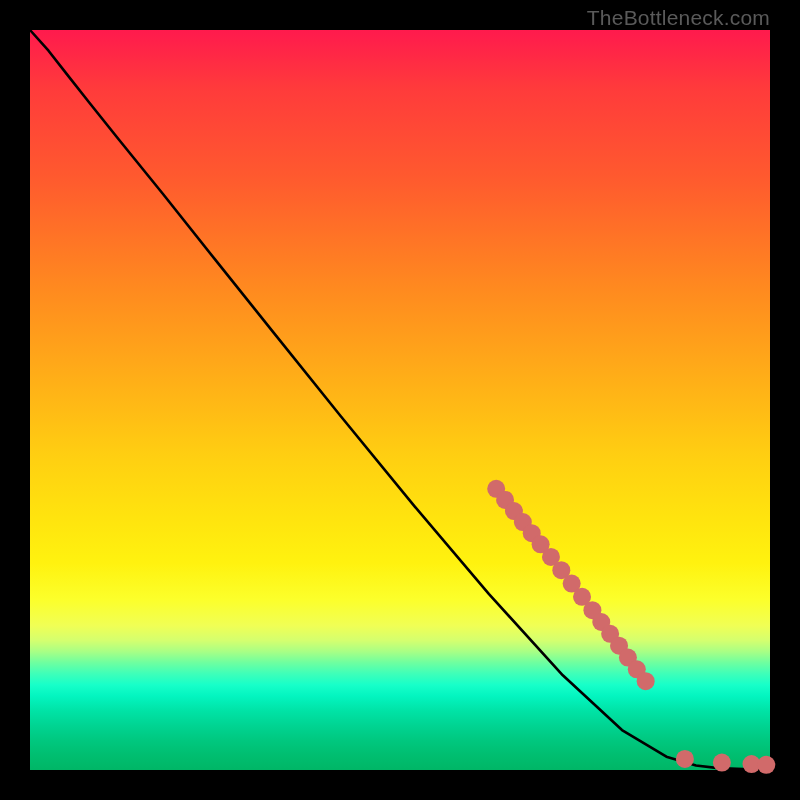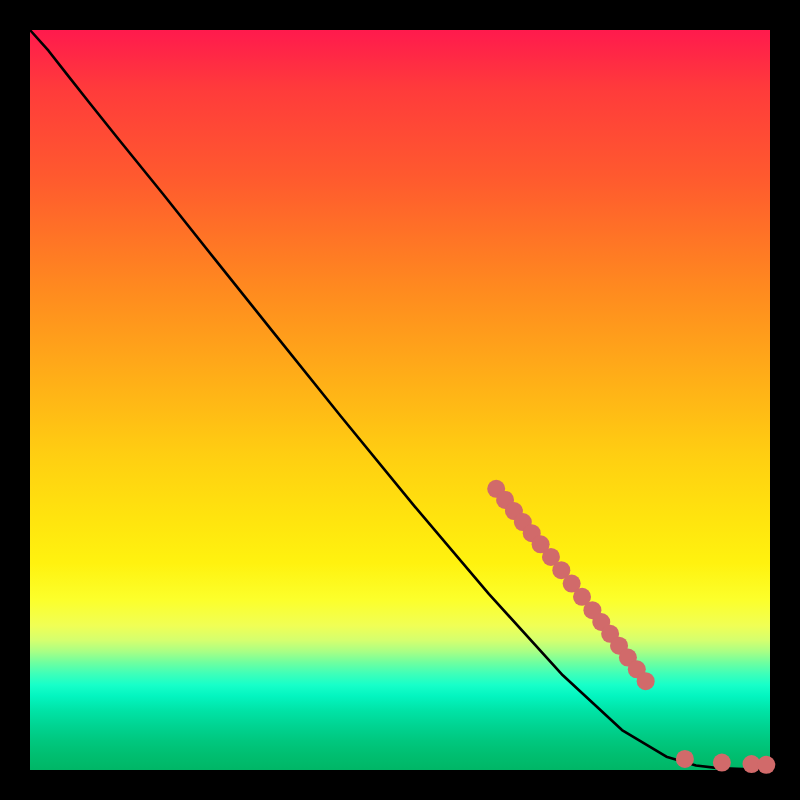--- a/index.html
+++ b/index.html
@@ -77,20 +77,21 @@
   }
   .dot {
     fill: #d16a6a;
     stroke: none;
   }
 </style>
 </head>
 <body>
 
 <div class="frame">
+  <div class="watermark">TheBottleneck.com</div>
   <div class="plot">
     <svg class="overlay" viewBox="0 0 740 740">
       <path id="curve-path" class="curve" d="M0.00 0.00 L18.50 20.72 L37.00 44.40 L59.20 72.52 L88.80 109.52 L133.20 164.28 L185.00 229.40 L244.20 303.40 L310.80 386.28 L384.80 476.56 L458.80 563.88 L532.80 645.28 L592.00 700.04 L636.40 726.68 L666.00 735.56 L688.20 738.15 L706.70 738.89 L721.50 739.26 L732.60 739.41 L740.00 739.48" style="stroke: rgb(0, 0, 0);"></path>
       <g id="dots-group">
           <circle cx="466.20" cy="458.80" r="9" class="dot" style="fill: rgb(209, 106, 106);"></circle>
           <circle cx="475.08" cy="469.90" r="9" class="dot" style="fill: rgb(209, 106, 106);"></circle>
           <circle cx="483.96" cy="481.00" r="9" class="dot" style="fill: rgb(209, 106, 106);"></circle>
           <circle cx="492.84" cy="492.10" r="9" class="dot" style="fill: rgb(209, 106, 106);"></circle>
           <circle cx="501.72" cy="503.20" r="9" class="dot" style="fill: rgb(209, 106, 106);"></circle>
           <circle cx="510.60" cy="514.30" r="9" class="dot" style="fill: rgb(209, 106, 106);"></circle>

